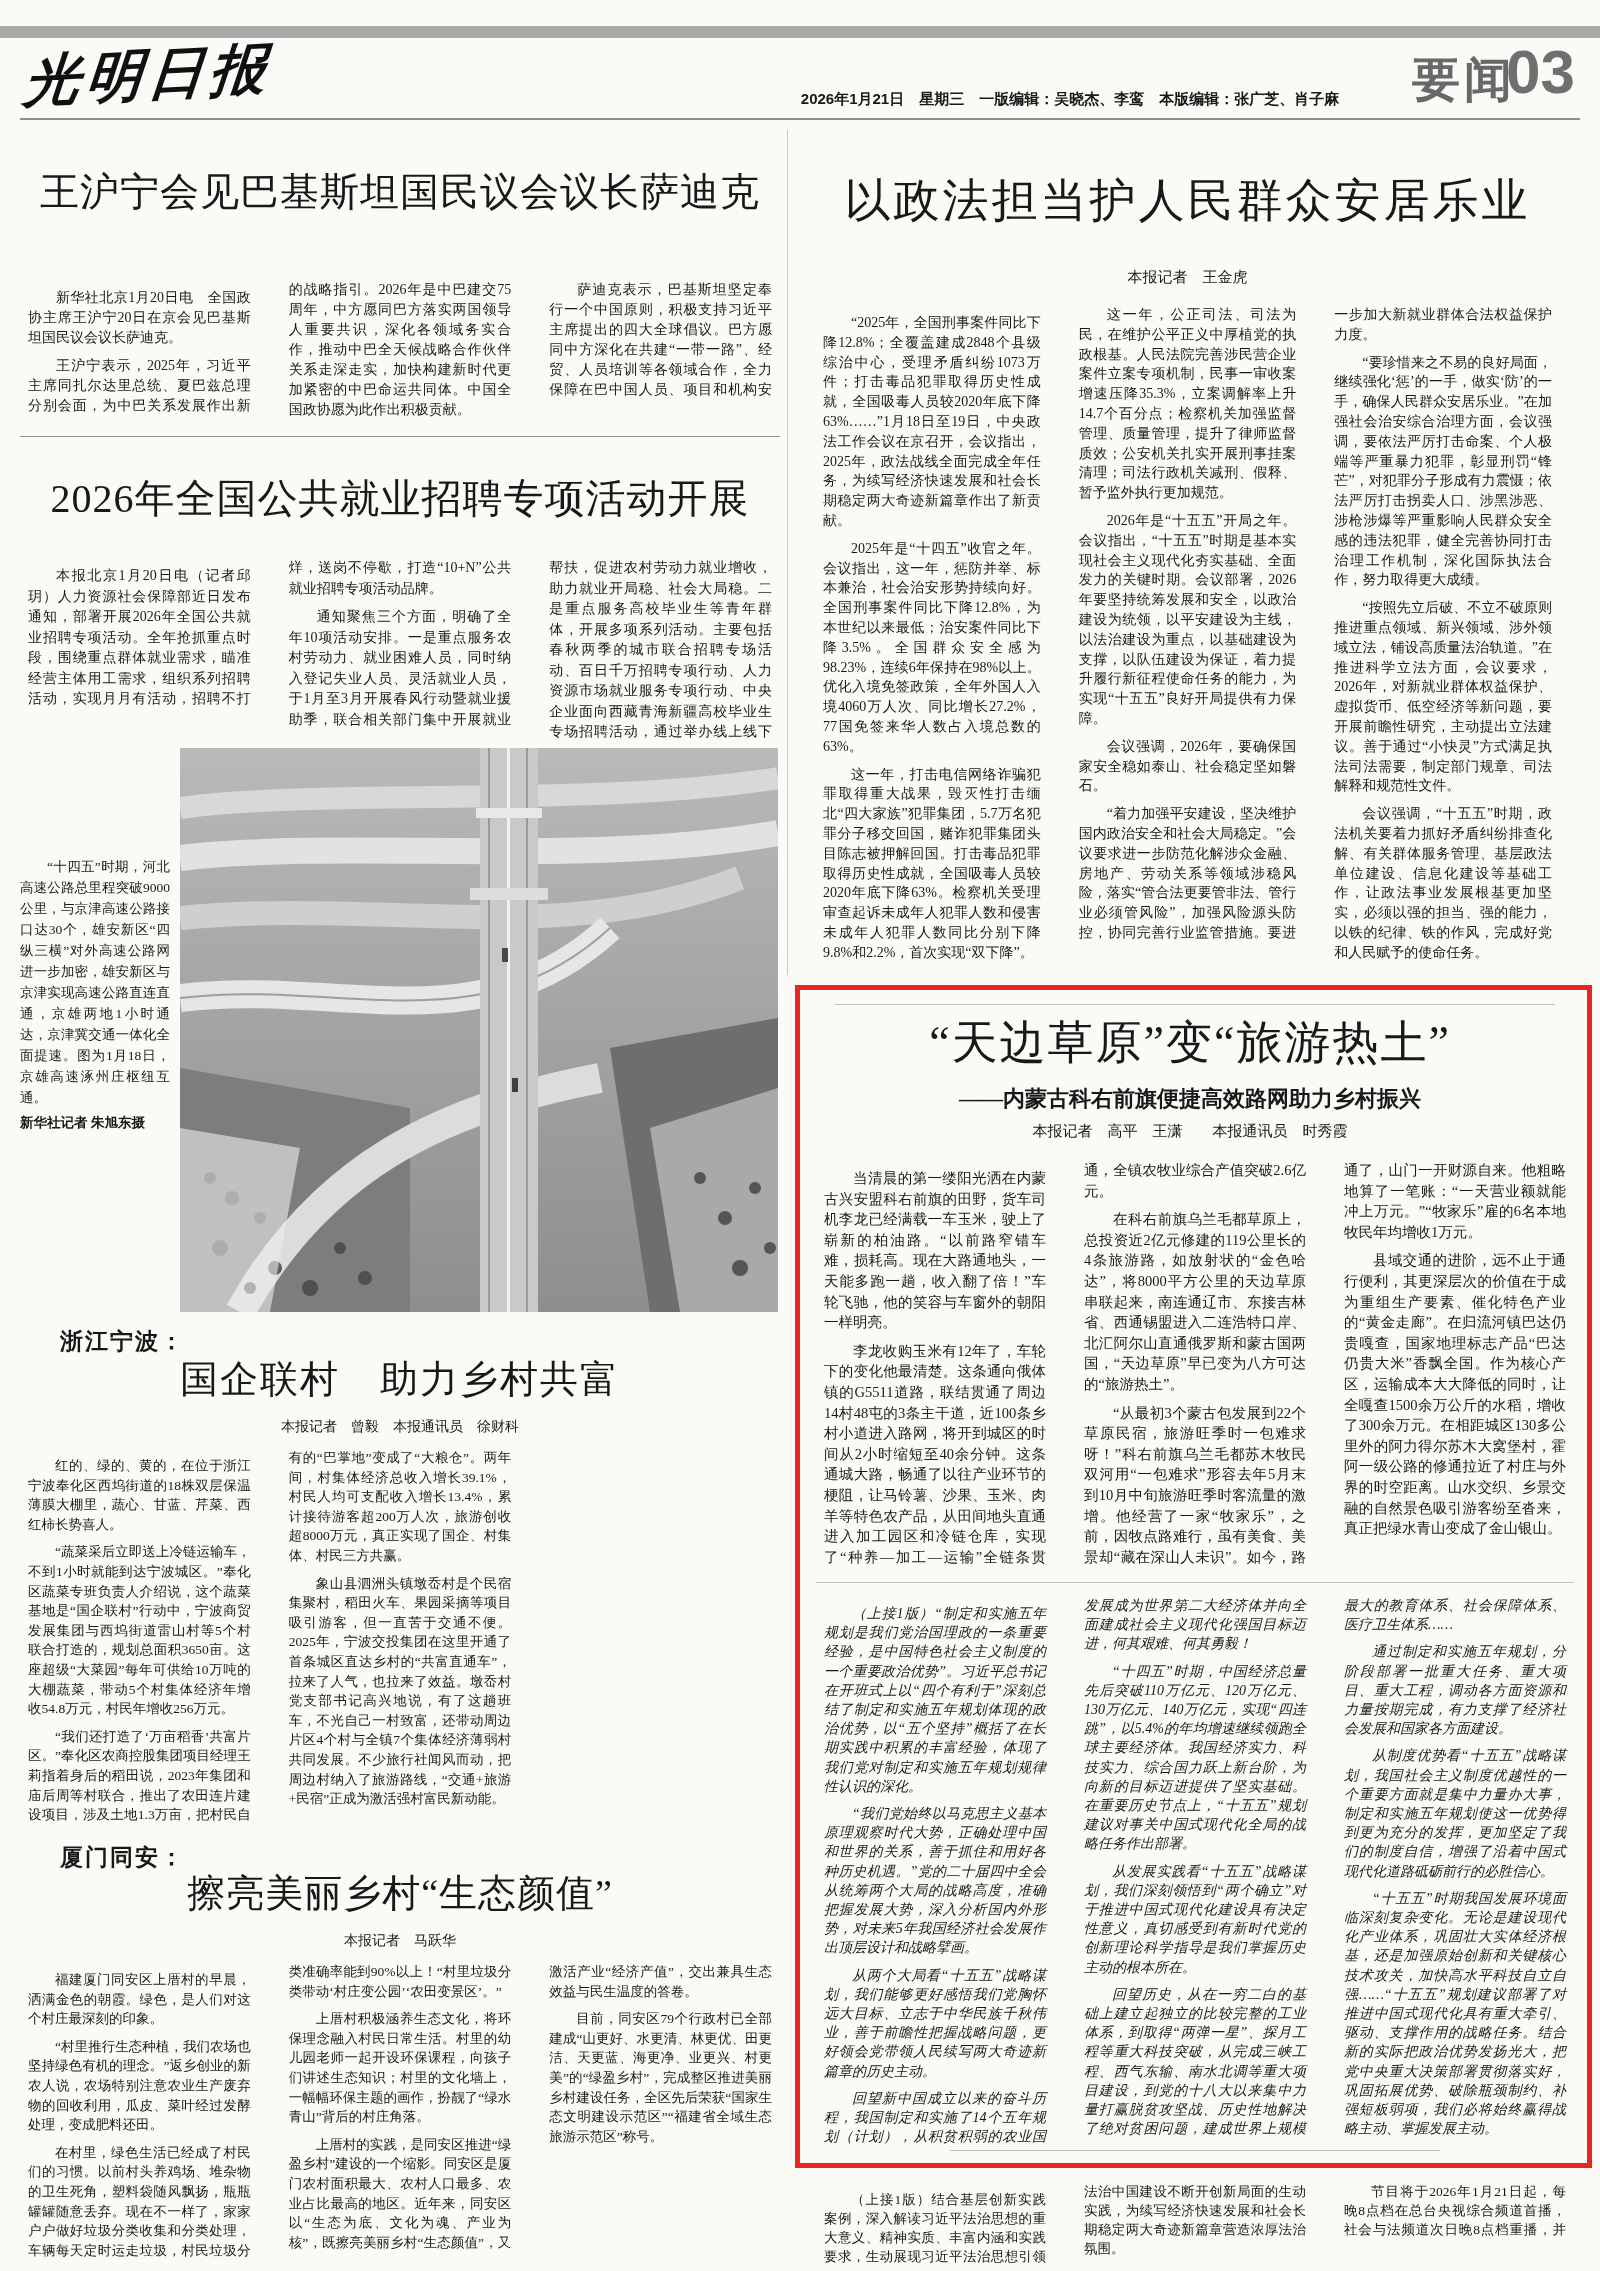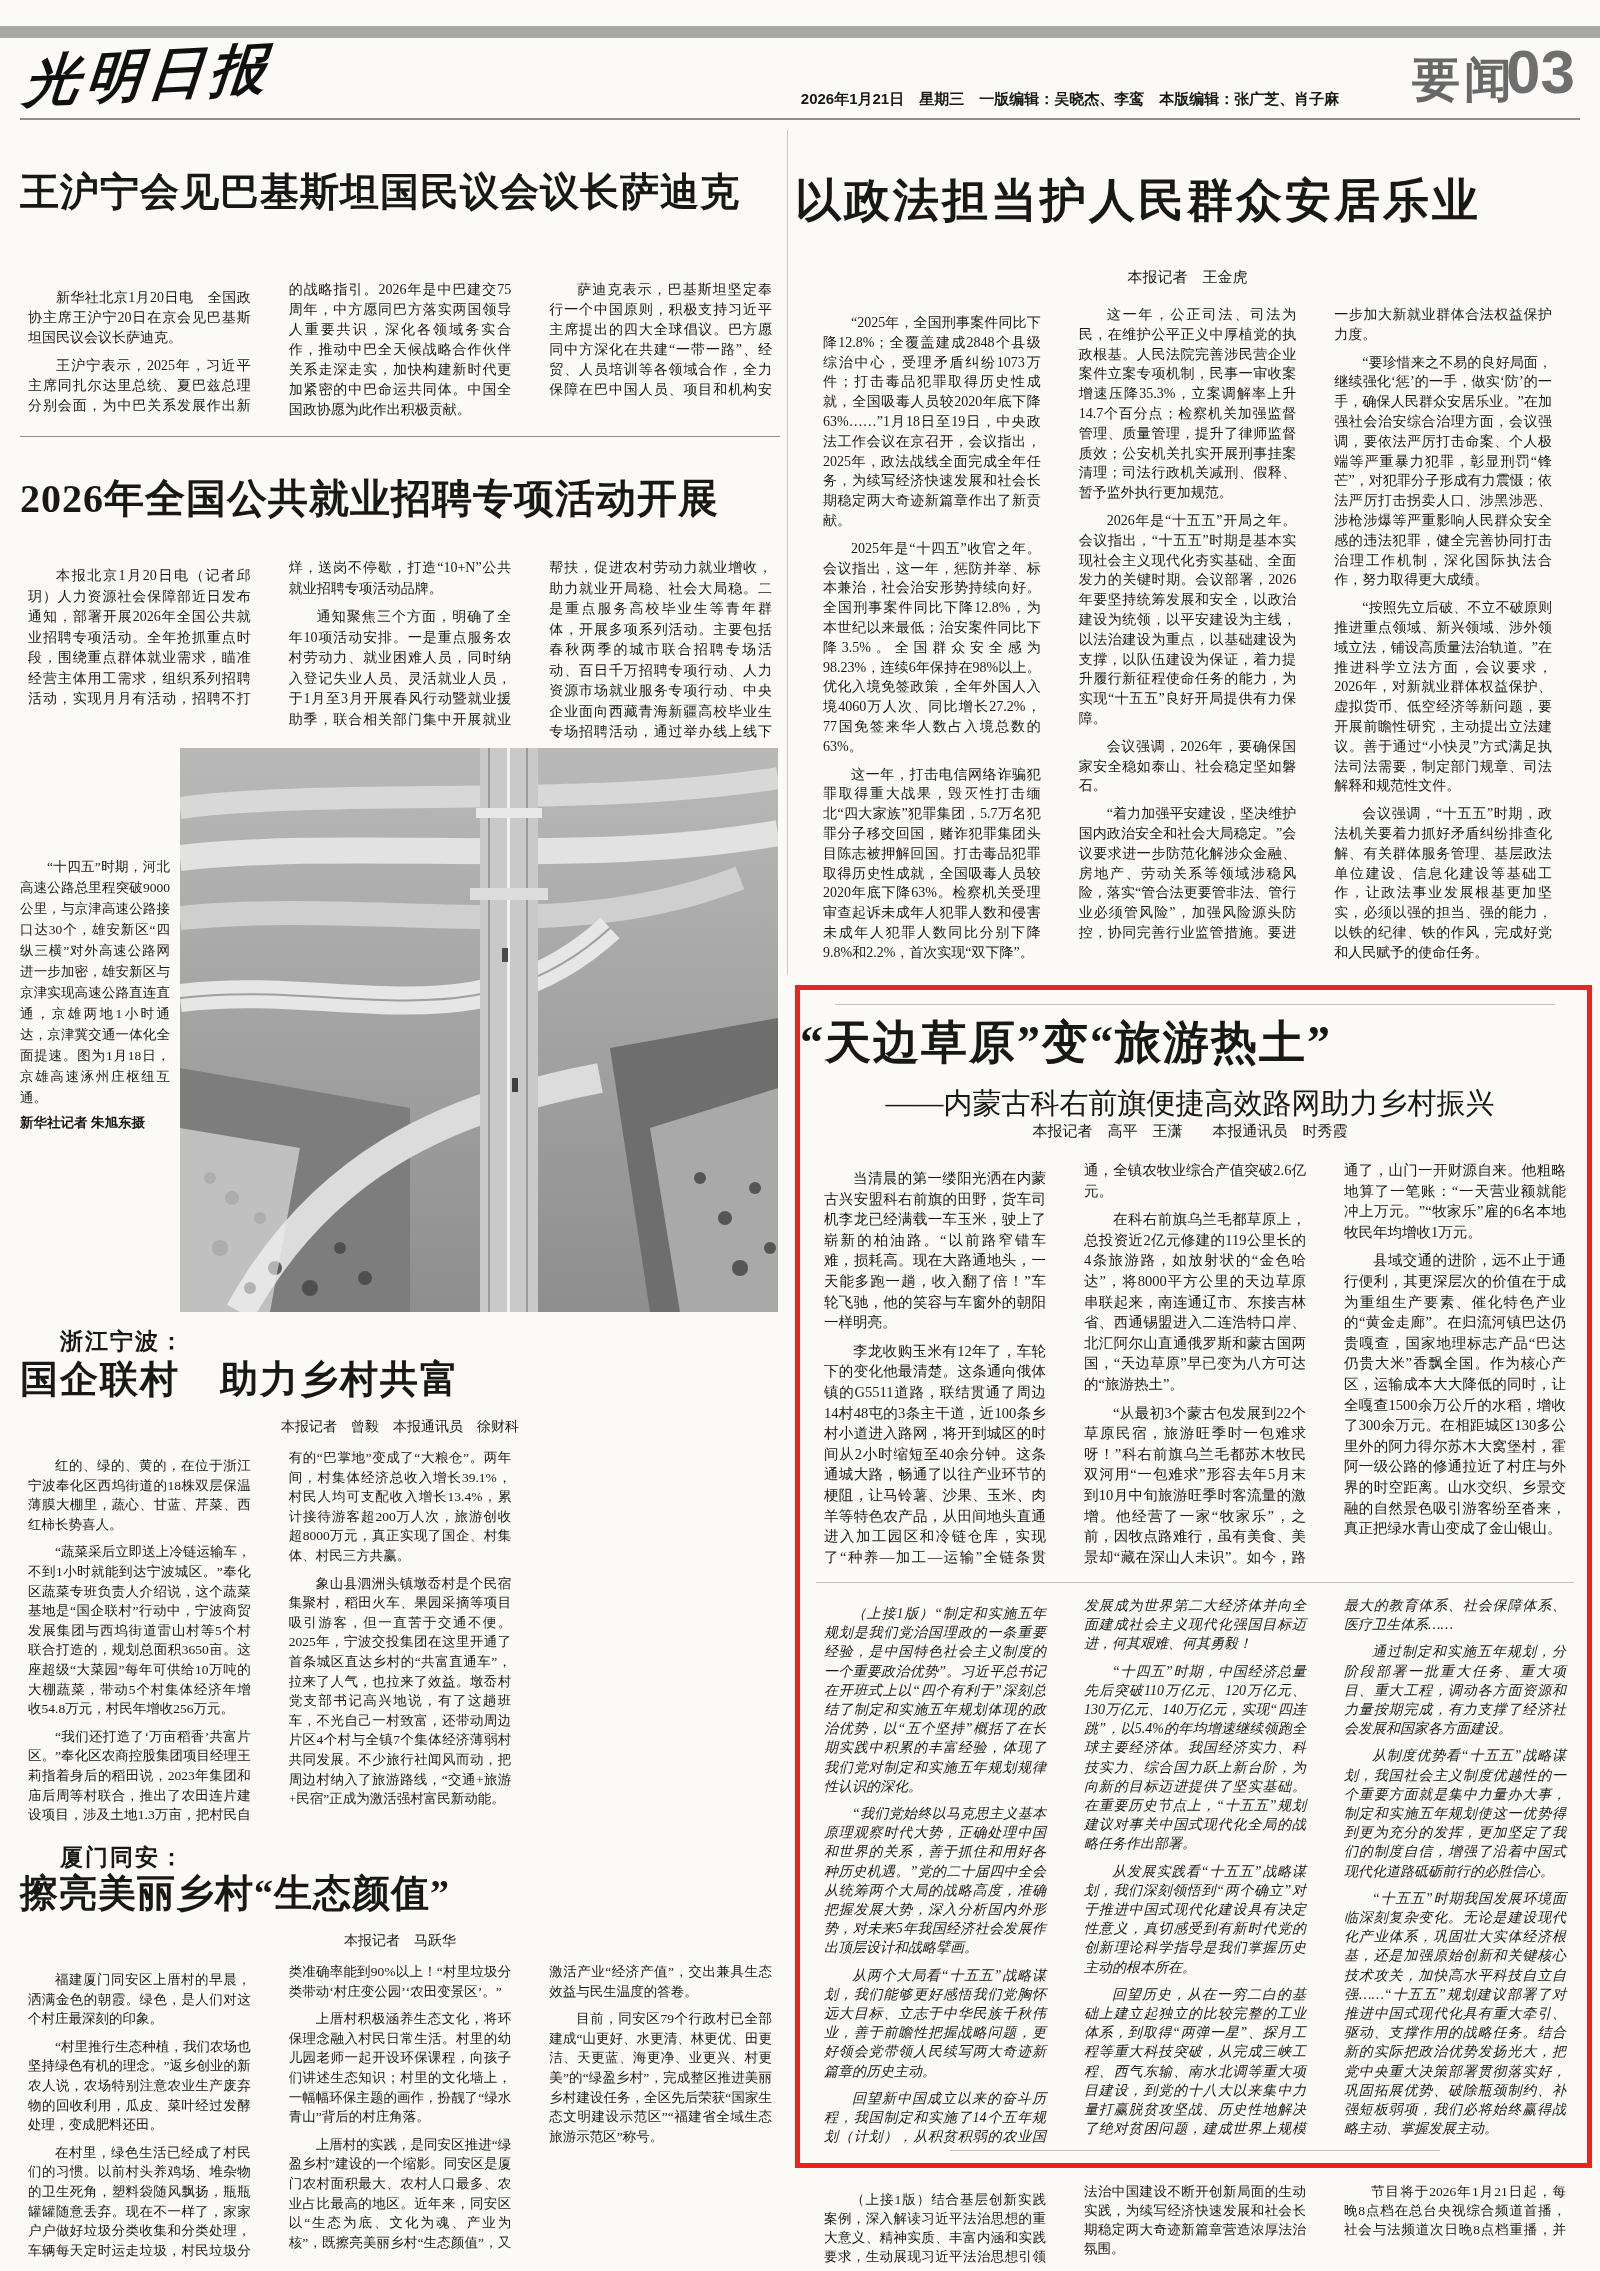--- a/index.html
+++ b/index.html
@@ -11,21 +11,21 @@
   .topbar{left:0;top:26px;width:1600px;height:12px;background:#a8a8a8;}
   .logo{left:24px;top:38px;font-style:italic;font-weight:bold;font-size:56px;
         transform:rotate(-3deg) skewX(-8deg);letter-spacing:6px;color:#101010;}
   .dateline{left:700px;top:90px;width:740px;font-size:15px;font-weight:bold;text-align:center;
             font-family:"Liberation Sans",sans-serif;}
   .section-label{left:1412px;top:48px;font-size:48px;font-weight:900;color:#686868;letter-spacing:4px;}
   .page-num{left:1506px;top:36px;font-size:62px;font-weight:bold;color:#6f6f6f;
             font-family:"Liberation Sans",sans-serif;}
   .mast-rule{left:20px;top:118px;width:1560px;height:2px;background:#8f8f8f;}
   
-  .headline{text-align:left;font-weight:bold;line-height:1.25;}
+  .headline{text-align:center;font-weight:normal;line-height:1.25;}
   .byline{text-align:center;font-size:14px;}
   .body{text-align:justify;overflow:hidden;column-fill:auto;}
   .body p{margin:8px;text-indent:2em;}
   .cols3{column-count:3;column-gap:22px;height:100%;}
   
   .a-title{left:20px;top:168px;width:760px;font-size:39px;letter-spacing:1px;}
   .a-body{left:20px;top:280px;width:760px;height:141px;font-size:14px;line-height:20px;}
   .div1{left:20px;top:436px;width:760px;height:1px;}
   
   .b-title{left:20px;top:474px;width:760px;font-size:40px;letter-spacing:1px;}
@@ -49,21 +49,21 @@
   .vsep{left:787px;top:130px;width:1px;height:845px;background:#c9c9c9;}
   
   .e-title{left:795px;top:172px;width:785px;font-size:46px;letter-spacing:3px;}
   .e-byline{left:795px;top:268px;width:785px;font-size:15px;}
   .e-body{left:815px;top:305px;width:745px;height:662px;font-size:14px;line-height:19.8px;}
   
   .redbox{left:795px;top:985px;width:787px;height:1173px;border:5px solid #e8251f;background:transparent;}
   
   .f-rule{left:835px;top:1004px;width:720px;height:1px;background:#c4c4c4;}
   .f-title{left:800px;top:1014px;width:780px;font-size:46px;letter-spacing:2px;}
-  .f-subtitle{left:800px;top:1084px;width:780px;text-align:center;font-size:29px;font-weight:normal;}
+  .f-subtitle{left:800px;top:1084px;width:780px;text-align:center;font-size:22px;font-weight:bold;}
   .f-byline{left:800px;top:1122px;width:780px;font-size:15px;}
   .f-body{left:816px;top:1160px;width:758px;height:412px;font-size:14.5px;line-height:20.6px;}
   .f-rule2{left:816px;top:1582px;width:758px;height:1px;background:#c4c4c4;}
   
   .g-body{left:816px;top:1596px;width:758px;height:552px;font-size:14px;line-height:19.2px;font-style:italic;}
   .g-rule{left:950px;top:2150px;width:490px;height:1px;background:#bdbdbd;}
   
   .h-body{left:816px;top:2182px;width:758px;height:86px;font-size:13.5px;line-height:19px;}
 </style>
 </head>

